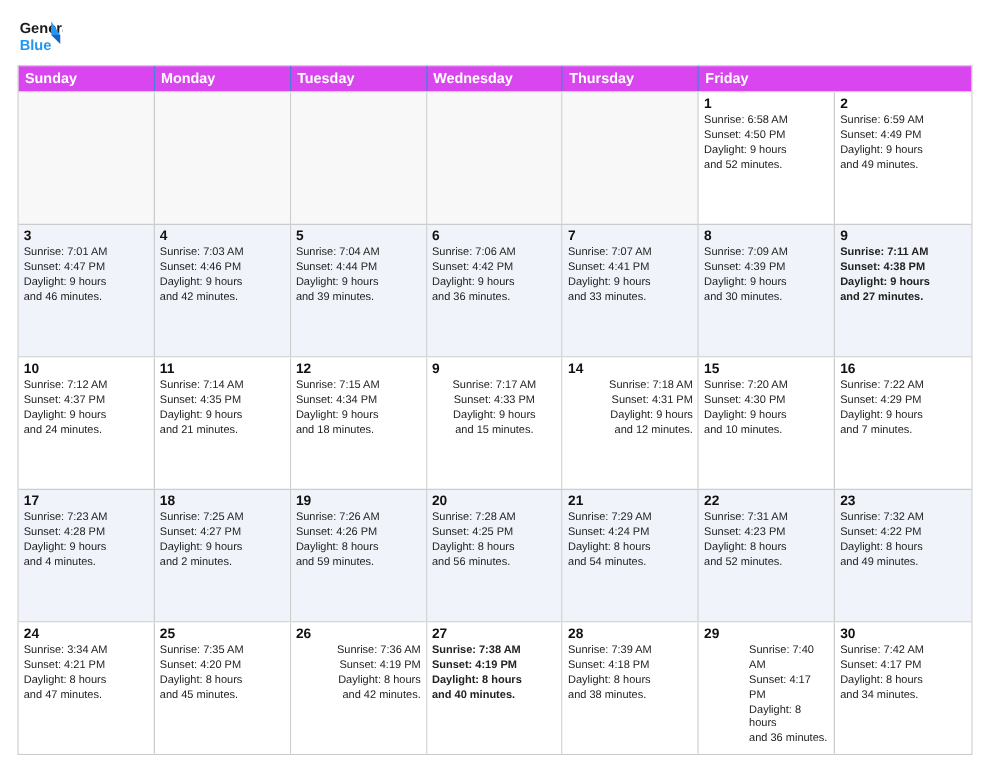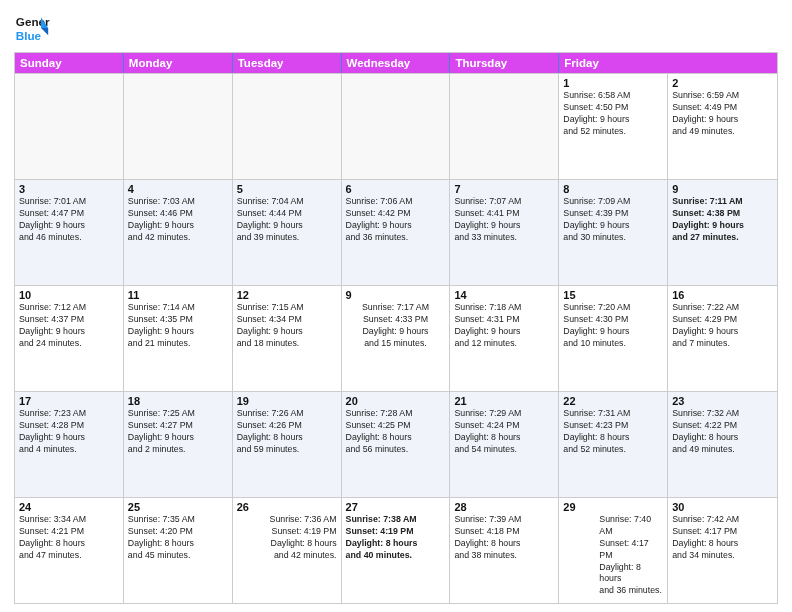--- a/index.html
+++ b/index.html
@@ -225,21 +225,21 @@
           </div>
           <div class="cal-cell">
             <span class="day-num">9</span>
             <div class="cell-text" style="white-space: pre-wrap; text-align: center;">Sunrise: 7:17 AM
 Sunset: 4:33 PM
 Daylight: 9 hours
 and 15 minutes.</div>
           </div>
           <div class="cal-cell">
             <span class="day-num">14</span>
-            <div class="cell-text" style="white-space: pre-wrap;">Sunrise: 7:18 AM
+            <div class="cell-text" style="white-space: pre-wrap; text-align: right;">Sunrise: 7:18 AM
 Sunset: 4:31 PM
 Daylight: 9 hours
 and 12 minutes.</div>
           </div>
           <div class="cal-cell">
             <span class="day-num">15</span>
             <div class="cell-text" style="white-space: pre-wrap;">Sunrise: 7:20 AM
 Sunset: 4:30 PM
 Daylight: 9 hours
 and 10 minutes.</div>

